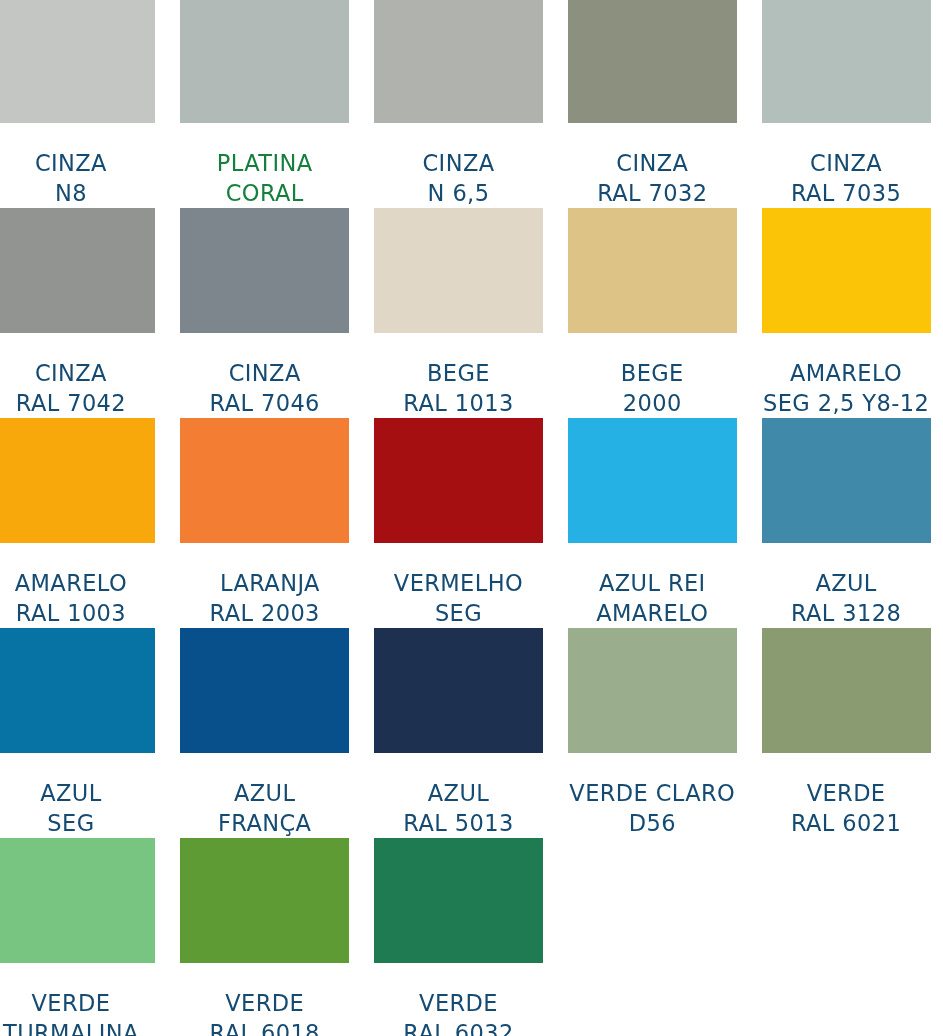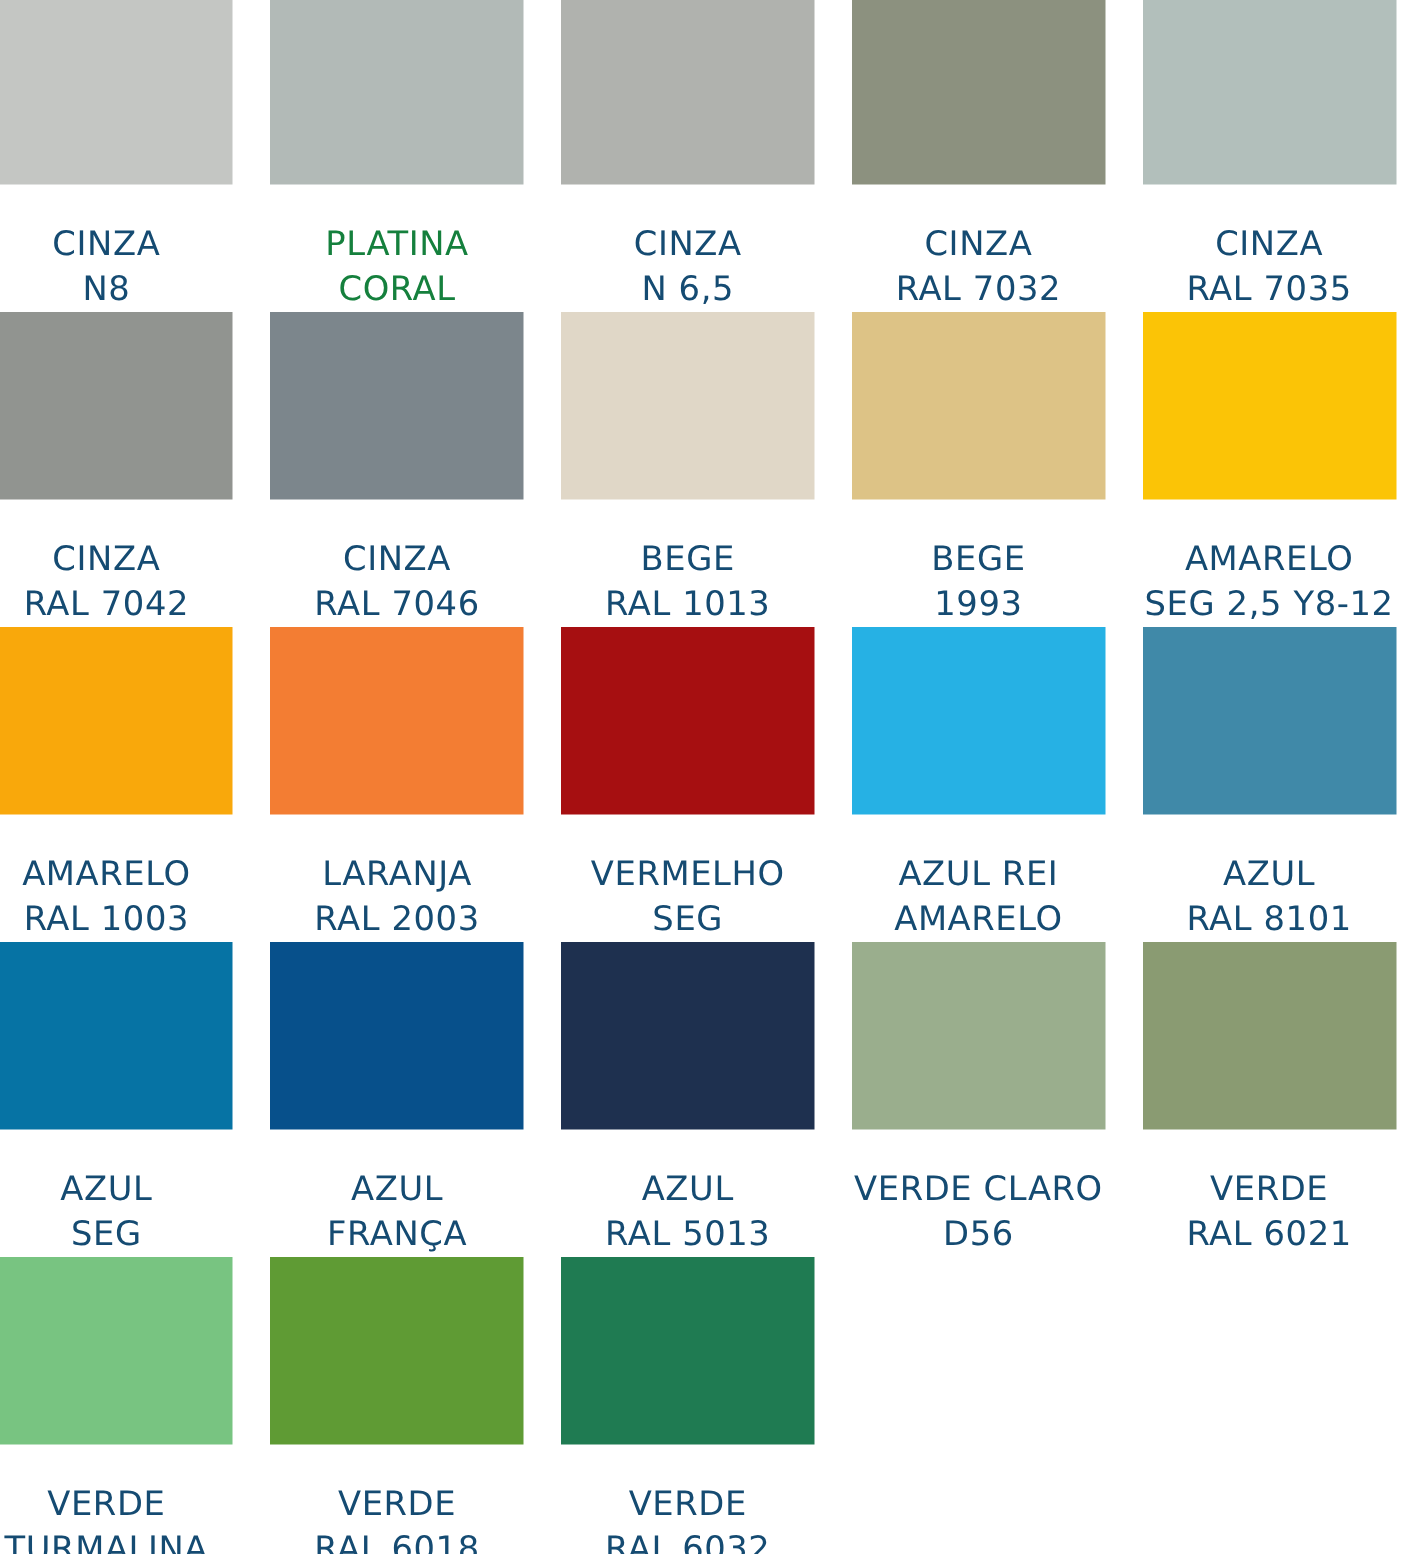--- a/index.html
+++ b/index.html
@@ -126,40 +126,40 @@
         <div class="swatch-chip" style="background-color: rgb(224, 215, 199);"></div>
         <div class="swatch-label" style="color: rgb(21, 75, 114);">
           <span class="line">BEGE</span>
           <span class="line">RAL 1013</span>
         </div>
       </div>
       <div class="swatch-cell">
         <div class="swatch-chip" style="background-color: rgb(221, 195, 134);"></div>
         <div class="swatch-label" style="color: rgb(21, 75, 114);">
           <span class="line">BEGE</span>
-          <span class="line">1993</span>
+          <span class="line">2000</span>
         </div>
       </div>
       <div class="swatch-cell">
         <div class="swatch-chip" style="background-color: rgb(251, 196, 6);"></div>
         <div class="swatch-label" style="color: rgb(21, 75, 114);">
           <span class="line">AMARELO</span>
           <span class="line">SEG 2,5 Y8-12</span>
         </div>
       </div>
       <div class="swatch-cell">
         <div class="swatch-chip" style="background-color: rgb(249, 168, 11);"></div>
         <div class="swatch-label" style="color: rgb(21, 75, 114);">
           <span class="line">AMARELO</span>
           <span class="line">RAL 1003</span>
         </div>
       </div>
       <div class="swatch-cell">
         <div class="swatch-chip" style="background-color: rgb(243, 125, 51);"></div>
-        <div class="swatch-label" style="color: rgb(21, 75, 114);">
+        <div class="swatch-label" style="color: rgb(21, 75, 114); text-align: right;">
           <span class="line">LARANJA</span>
           <span class="line">RAL 2003</span>
         </div>
       </div>
       <div class="swatch-cell">
         <div class="swatch-chip" style="background-color: rgb(166, 15, 17);"></div>
         <div class="swatch-label" style="color: rgb(21, 75, 114); text-align: center;">
           <span class="line">VERMELHO</span>
           <span class="line">SEG</span>
         </div>
@@ -168,21 +168,21 @@
         <div class="swatch-chip" style="background-color: rgb(38, 177, 228);"></div>
         <div class="swatch-label" style="color: rgb(21, 75, 114);">
           <span class="line">AZUL REI</span>
           <span class="line">AMARELO</span>
         </div>
       </div>
       <div class="swatch-cell">
         <div class="swatch-chip" style="background-color: rgb(64, 137, 168);"></div>
         <div class="swatch-label" style="color: rgb(21, 75, 114);">
           <span class="line">AZUL</span>
-          <span class="line">RAL 8101</span>
+          <span class="line">RAL 3128</span>
         </div>
       </div>
       <div class="swatch-cell">
         <div class="swatch-chip" style="background-color: rgb(6, 115, 164);"></div>
         <div class="swatch-label" style="color: rgb(21, 75, 114);">
           <span class="line">AZUL</span>
           <span class="line">SEG</span>
         </div>
       </div>
       <div class="swatch-cell">

